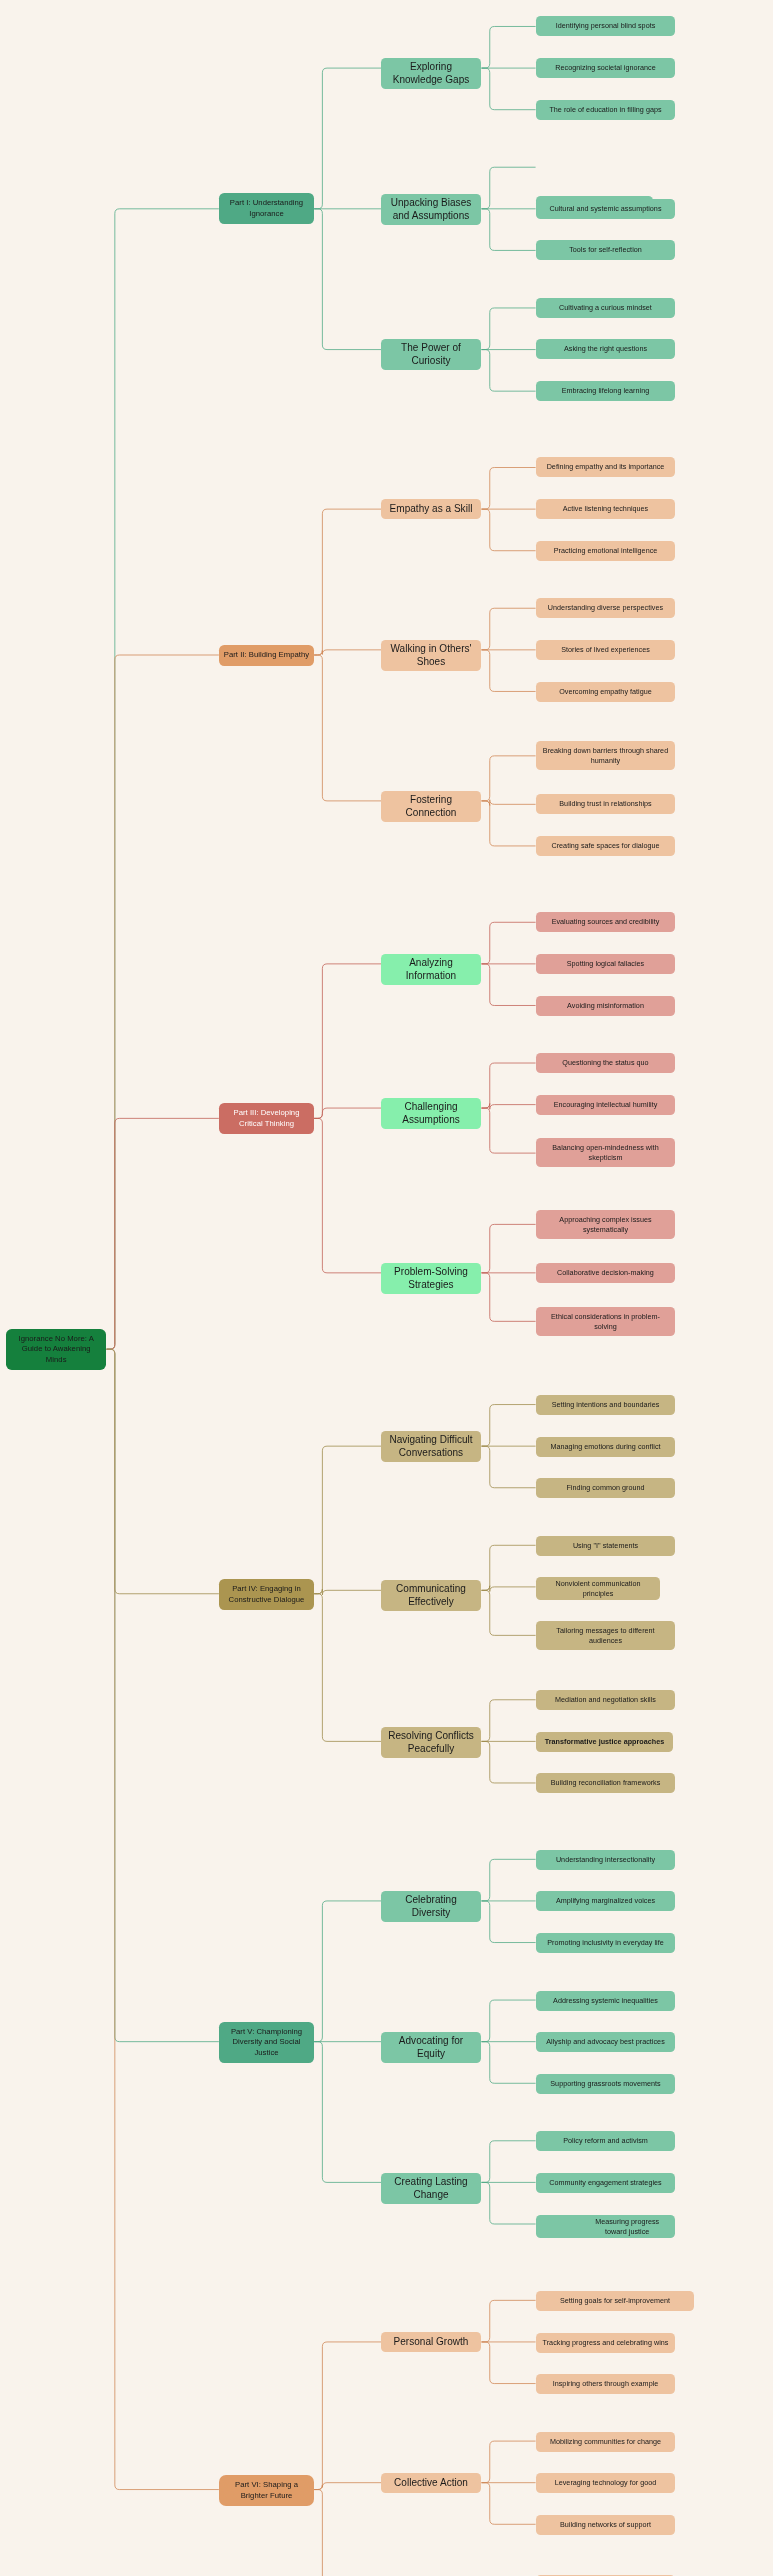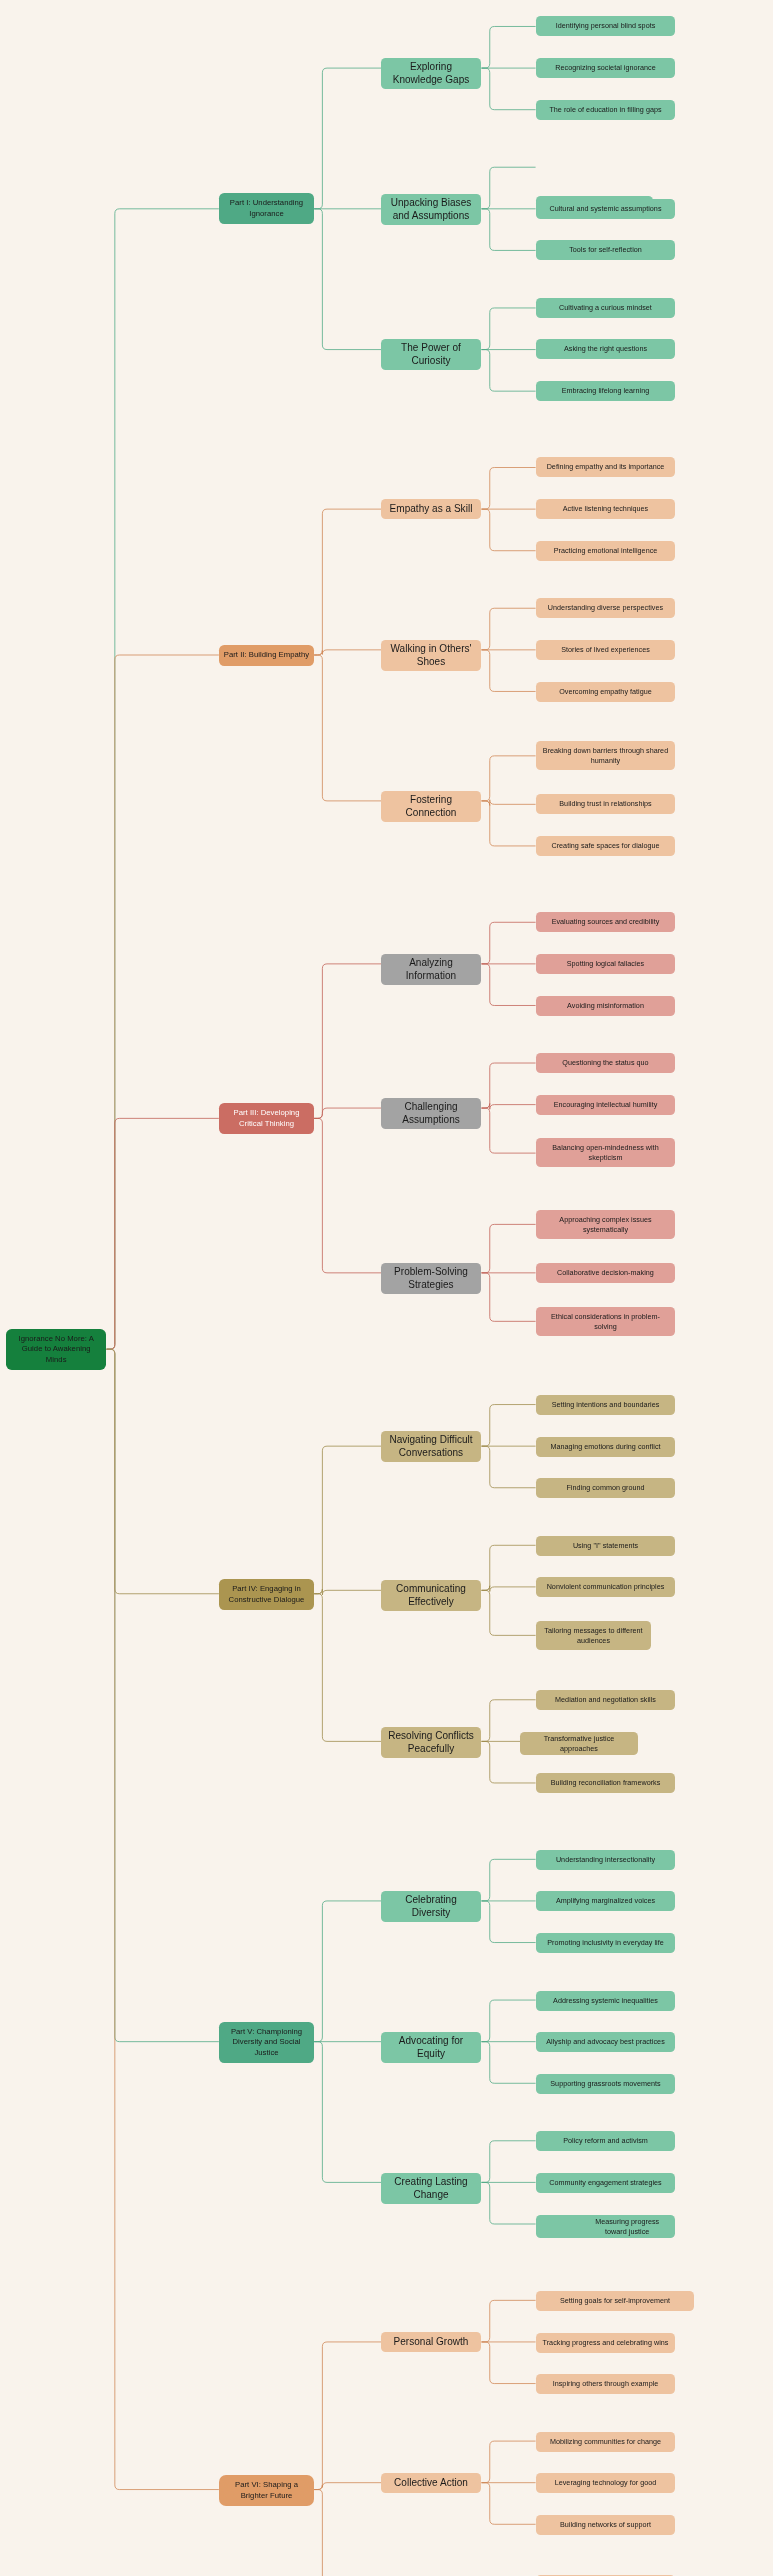--- a/index.html
+++ b/index.html
@@ -53,21 +53,21 @@
   
   .c-green .part  { background: #4fa985; }
   .c-green .topic { background: #7cc6a5; }
   .c-green .leaf  { background: #7cc6a5; }
   
   .c-orange .part  { background: #e09c67; }
   .c-orange .topic { background: #eec3a0; }
   .c-orange .leaf  { background: #eec3a0; }
   
   .c-red .part  { background: #cb6d63; color: #ffffff; }
-  .c-red .topic { background: #a3a3a3; }
+  .c-red .topic { background: #86efac; }
   .c-red .leaf  { background: #e0a098; }
   
   .c-khaki .part  { background: #ab9550; }
   .c-khaki .topic { background: #c6b583; }
   .c-khaki .leaf  { background: #c6b583; }
 </style>
 </head>
 <body>
 
 <div id="mindmap-root">
@@ -198,25 +198,25 @@
       <div class="node leaf" style="left: 536px; width: 139px; min-height: 29px; top: 1307px;">Ethical considerations in problem-solving</div>
     </div>
     <div class="c-khaki">
       <div class="node part" style="left: 219px; width: 95px; min-height: 31px; top: 1579px;">Part IV: Engaging in Constructive Dialogue</div>
       <div class="node topic" style="left: 381px; width: 100px; min-height: 30px; top: 1431px;">Navigating Difficult Conversations</div>
       <div class="node leaf" style="left: 536px; width: 139px; min-height: 19.6px; top: 1395px;">Setting intentions and boundaries</div>
       <div class="node leaf" style="left: 536px; width: 139px; min-height: 19.6px; top: 1437px;">Managing emotions during conflict</div>
       <div class="node leaf" style="left: 536px; width: 139px; min-height: 19.6px; top: 1478px;">Finding common ground</div>
       <div class="node topic" style="left: 381px; width: 100px; min-height: 20px; top: 1580px;">Communicating Effectively</div>
       <div class="node leaf" style="left: 536px; width: 139px; min-height: 19.6px; top: 1536px;">Using "I" statements</div>
-      <div class="node leaf" style="left: 536px; width: 139px; min-height: 19.6px; top: 1577px;">Nonviolent communication principles</div>
-      <div class="node leaf" style="left: 536px; width: 115px; min-height: 29px; top: 1621px;">Tailoring messages to different audiences</div>
+      <div class="node leaf" style="left: 536px; width: 124px; min-height: 19.6px; top: 1577px;">Nonviolent communication principles</div>
+      <div class="node leaf" style="left: 536px; width: 139px; min-height: 29px; top: 1621px;">Tailoring messages to different audiences</div>
       <div class="node topic" style="left: 381px; width: 100px; min-height: 30px; top: 1727px;">Resolving Conflicts Peacefully</div>
       <div class="node leaf" style="left: 536px; width: 139px; min-height: 19.6px; top: 1690px;">Mediation and negotiation skills</div>
-      <div class="node leaf" style="left: 520px; width: 118px; min-height: 19.6px; top: 1732px;">Transformative justice approaches</div>
+      <div class="node leaf" style="left: 536px; width: 137px; min-height: 19.6px; top: 1732px; font-weight: bold;">Transformative justice approaches</div>
       <div class="node leaf" style="left: 536px; width: 139px; min-height: 19.6px; top: 1773px;">Building reconciliation frameworks</div>
     </div>
     <div class="c-green">
       <div class="node part" style="left: 219px; width: 95px; min-height: 41px; top: 2022px;">Part V: Championing Diversity and Social Justice</div>
       <div class="node topic" style="left: 381px; width: 100px; min-height: 20px; top: 1891px;">Celebrating Diversity</div>
       <div class="node leaf" style="left: 536px; width: 139px; min-height: 19.6px; top: 1850px;">Understanding intersectionality</div>
       <div class="node leaf" style="left: 536px; width: 139px; min-height: 19.6px; top: 1891px;">Amplifying marginalized voices</div>
       <div class="node leaf" style="left: 536px; width: 139px; min-height: 19.6px; top: 1933px;">Promoting inclusivity in everyday life</div>
       <div class="node topic" style="left: 381px; width: 100px; min-height: 20px; top: 2032px;">Advocating for Equity</div>
       <div class="node leaf" style="left: 536px; width: 139px; min-height: 19.6px; top: 1991px;">Addressing systemic inequalities</div>

